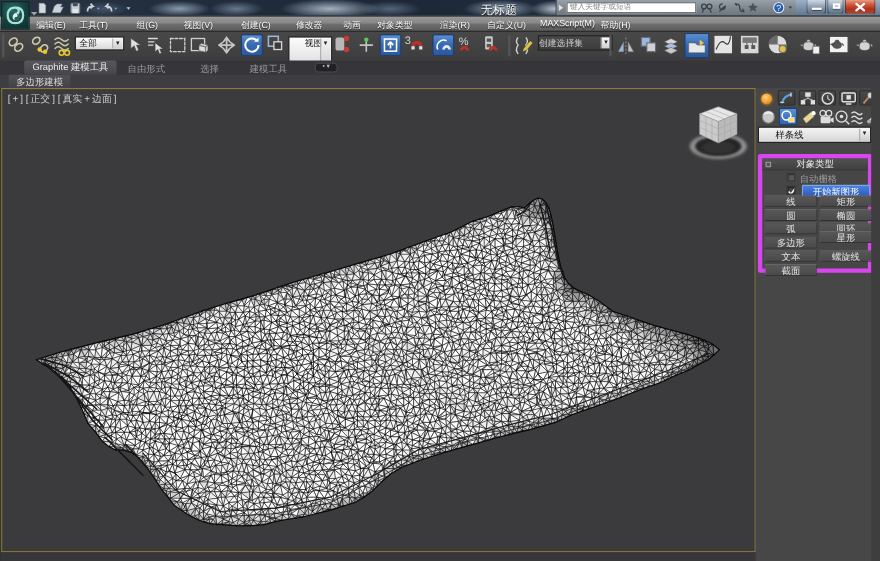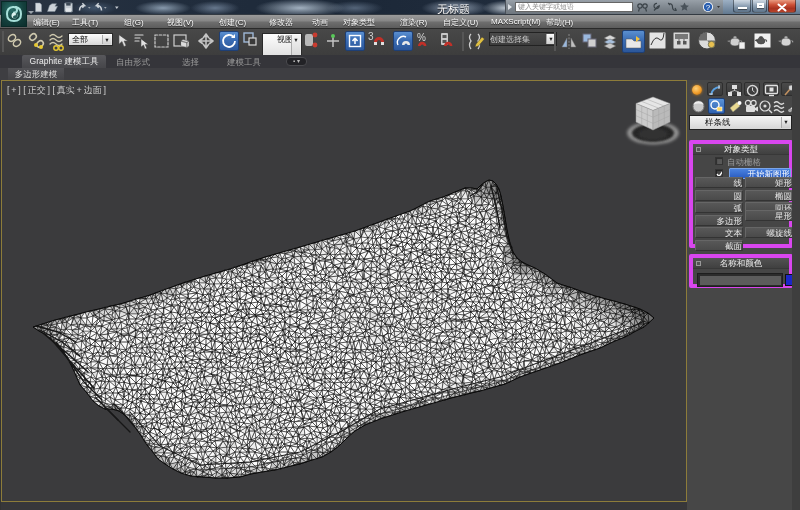--- a/index.html
+++ b/index.html
@@ -48,21 +48,21 @@
 #leftstrip{left:0;top:80px;width:1px;height:430px;background:#333}
 
 #cpanel{left:687px;top:80px;width:113px;height:430px;background:#474747}
 #cpanel .tabrow{position:absolute;left:0;top:2px;width:113px;height:16px}
 .ctab{position:absolute;top:0;width:16px;height:14px;background:linear-gradient(180deg,#4a4a4a,#3a3a3a);border:1px solid #2e2e2e;border-radius:2px}
 .subicon{position:absolute;top:0;width:15px;height:15px}
 #splinedd{position:absolute;left:2px;top:35px;width:103px;height:15px;background:linear-gradient(180deg,#f4f4f4,#d6d6d6);border:1px solid #222;color:#111;font-size:8.5px;line-height:12px;padding-left:15px;white-space:nowrap;overflow:hidden}
 .rollout{position:absolute;left:2px;width:104px;background:#464646;border:4px solid #d946ef;border-radius:2px}
 .rhead{height:11px;background:linear-gradient(180deg,#525252,#404040);border-bottom:1px solid #383838;color:#ededed;font-size:8.5px;text-align:center;line-height:11px;position:relative}
 .rhead .minus{position:absolute;left:3px;top:3px;width:5px;height:5px;border:1px solid #999;background:#555;font-size:5px;line-height:3px;color:#ddd}
-.obtn{position:absolute;height:11px;background:linear-gradient(180deg,#585858,#4a4a4a);border:1px solid #666;border-bottom-color:#333;border-right-color:#3a3a3a;color:#e3e3e3;font-size:8.5px;text-align:right;line-height:10px;white-space:nowrap;overflow:hidden;border-radius:1px}
+.obtn{position:absolute;height:11px;background:linear-gradient(180deg,#585858,#4a4a4a);border:1px solid #666;border-bottom-color:#333;border-right-color:#3a3a3a;color:#e3e3e3;font-size:8.5px;text-align:center;line-height:10px;white-space:nowrap;overflow:hidden;border-radius:1px}
 .cbx{position:absolute;width:8px;height:8px;background:#585858;border:1px solid #333;box-shadow:inset 1px 1px 1px rgba(0,0,0,.5);overflow:hidden}.cbx svg{position:absolute;left:0;top:0;display:block}
 #rightstrip{left:792px;top:80px;width:8px;height:430px;background:#3e3e3e}
 </style></head>
 <body>
 <div id="app">
 
   <div class="abs" id="title"></div>
   <div class="abs" id="untitled">无标题</div>
 
   <svg class="abs" style="left:28px;top:0" width="110" height="14" viewBox="0 0 110 14">
@@ -415,22 +415,15 @@
         <div class="obtn" style="left:52px;top:45.5px;width:48px">椭圆</div>
       <div class="obtn" style="left:2px;top:58px;width:48px">弧</div>
         <div class="obtn" style="left:52px;top:58px;width:48px">圆环</div>
       <div class="obtn" style="left:2px;top:70.5px;width:48px">多边形</div>
         <div class="obtn" style="left:52px;top:66px;width:48px">星形</div>
       <div class="obtn" style="left:2px;top:83px;width:48px">文本</div>
         <div class="obtn" style="left:52px;top:83px;width:48px">螺旋线</div>
       <div class="obtn" style="left:2px;top:95.5px;width:48px">截面</div>
     </div>
 
-    <div class="rollout" style="top:174px;height:34px">
-      <div class="rhead"><span class="minus"></span>名称和颜色</div>
-      <div style="position:absolute;left:4px;top:15px;width:86px;height:14px;background:#2c2c2c;border:1px solid #1e1e1e">
-        <div style="position:absolute;left:2px;top:2px;width:81px;height:9px;background:#5c5c5c"></div>
-      </div>
-      <div style="position:absolute;left:92px;top:16px;width:11px;height:12px;background:#1c27c8;border:1px solid #111"></div>
-    </div>
   </div>
   <div class="abs" id="rightstrip"></div>
 </div>
 
 </body></html>

